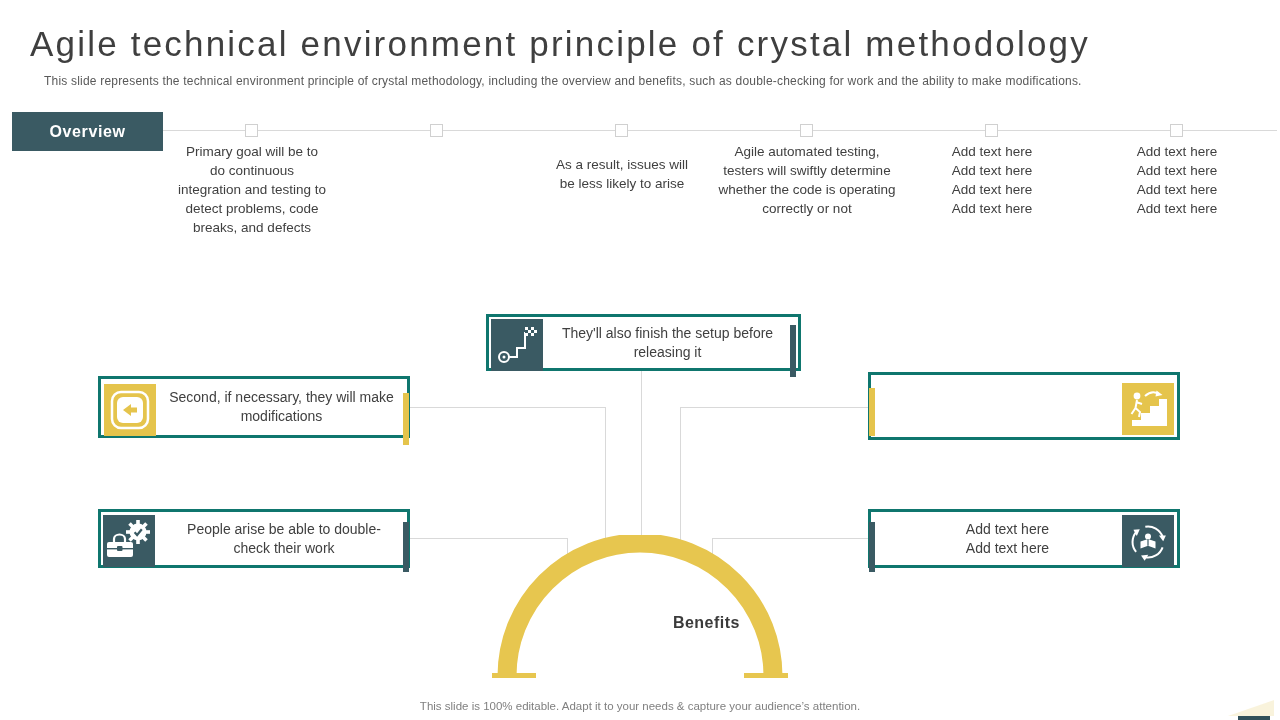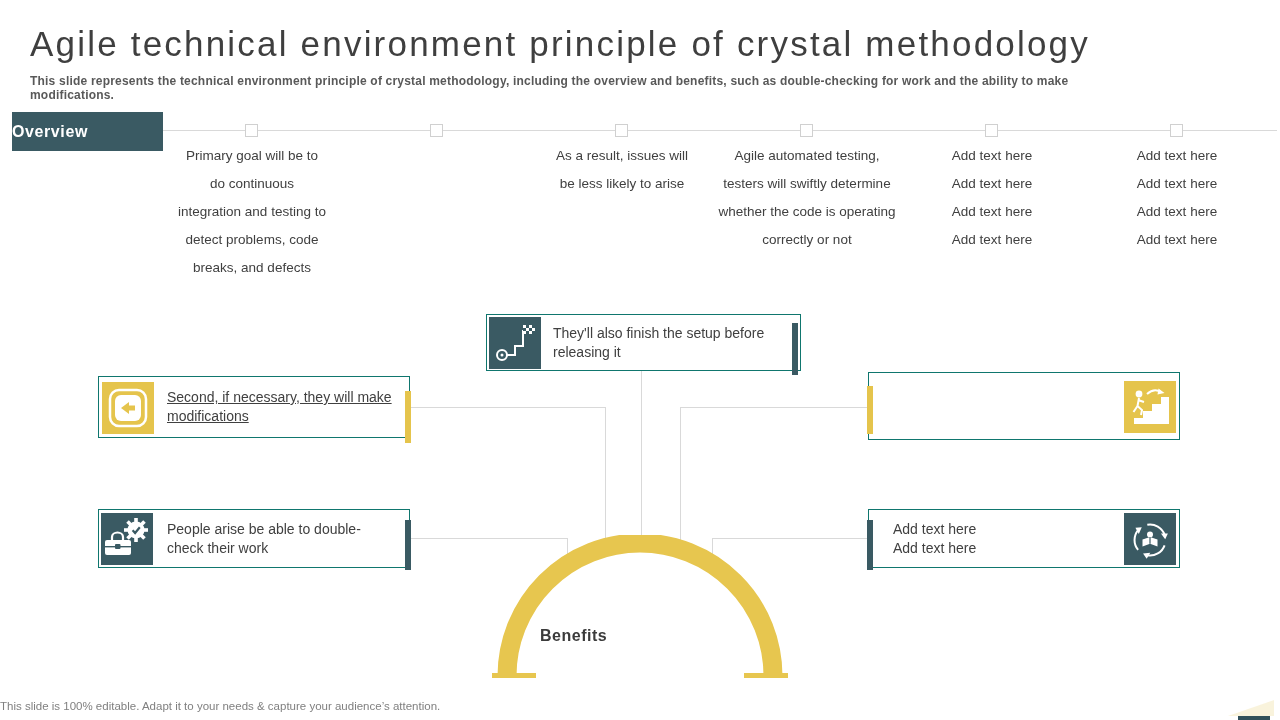--- a/index.html
+++ b/index.html
@@ -2,51 +2,51 @@
 <html><head>
 <meta charset="utf-8">
 <style>
   * { margin:0; padding:0; box-sizing:border-box; }
   html,body { width:1280px; height:720px; }
   body { font-family:"Liberation Sans", sans-serif; background:#ffffff; overflow:hidden; }
   .slide { position:relative; width:1248px; height:720px; background:#fff; }
 
   .title { position:absolute; left:30px; top:24px; width:1180px;
            font-size:35px; font-weight:400; color:#3f3f3f; letter-spacing:2.2px; }
-  .subtitle { position:absolute; left:30px; top:74px; width:1100px;
-              font-size:12px; color:#595959; letter-spacing:0.2px;font-weight:bold; }
+  .subtitle { position:absolute; left:44px; top:74px; width:1100px;
+              font-size:12px; color:#595959; letter-spacing:0.2px; }
 
   .overview-tag { position:absolute; left:12px; top:112px; width:151px; height:39px;
-                  background:#3a5a63; display:flex; align-items:center; justify-content:flex-start; }
+                  background:#3a5a63; display:flex; align-items:center; justify-content:center; }
   .overview-tag span { color:#fff; font-weight:bold; font-size:16px; letter-spacing:0.6px; }
 
   .tl-line { position:absolute; left:163px; top:130px; width:1114px; height:1px; background:#d9d9d9; }
   .tl-marker { position:absolute; top:124px; width:13px; height:13px; background:#fff;
                border:1.5px solid #d0d0d0; }
-  .tl-col { position:absolute; top:142px; font-size:13.5px; line-height:28px; color:#404040;
+  .tl-col { position:absolute; top:142px; font-size:13.5px; line-height:19px; color:#404040;
             text-align:center; }
 
   .cline { position:absolute; background:#d9d9d9; }
 
-  .bbox { position:absolute; background:#fff; border:1px solid #0f766e; display:flex;
-          align-items:center; }
+  .bbox { position:absolute; background:#fff; border:3px solid #0f766e; display:flex;
+          align-items:center;text-align:center; }
   .bbox .btext { font-size:14px; line-height:19px; color:#404040; }
   .icon-sq { position:absolute; width:52px; height:52px; display:flex; align-items:center;
              justify-content:center; }
   .teal-bg { background:#3a5a63; }
   .yellow-bg { background:#e5c44c; }
   .accent { position:absolute; width:6px; }
   .accent.teal { background:#3a5a63; }
   .accent.yellow { background:#e5c44c; }
 
   .arc-svg { position:absolute; left:490px; top:535px; z-index:2; }
-  .benefits-label { position:absolute; left:540px; top:627px; width:200px; text-align:left;
+  .benefits-label { position:absolute; left:540px; top:614px; width:200px; text-align:right;
                     font-size:16px; font-weight:bold; color:#3b3b3b; letter-spacing:0.5px; z-index:3; }
 
-  .footer { position:absolute; left:0; top:700px; width:1280px; 
+  .footer { position:absolute; left:0; top:700px; width:1280px; text-align:center;
             font-size:11.5px; color:#808080; }
 
   .corner-wedge { position:absolute; left:1228px; top:700px; width:0; height:0;
                   border-left:46px solid transparent; border-bottom:16px solid #f6ecc9; opacity:0.65; }
   .corner-bar { position:absolute; left:1238px; top:716px; width:32px; height:4px; background:#31505a; }
 </style>
 </head>
 <body>
 
 <div class="slide">
@@ -60,21 +60,21 @@
 
   <div class="tl-line"></div>
   <div class="tl-marker" style="left:245px;"></div>
   <div class="tl-marker" style="left:430px;"></div>
   <div class="tl-marker" style="left:615px;"></div>
   <div class="tl-marker" style="left:800px;"></div>
   <div class="tl-marker" style="left:985px;"></div>
   <div class="tl-marker" style="left:1170px;"></div>
 
   <div class="tl-col" style="left:177px; width:150px;">Primary goal will be to do continuous integration and testing to detect problems, code breaks, and defects</div>
-  <div class="tl-col" style="left:552px; width:140px;">As a result, issues will be less likely to arise</div>
+  <div class="tl-col" style="left:552px; width:140px;margin-top:13px;">As a result, issues will be less likely to arise</div>
   <div class="tl-col" style="left:717px; width:180px;">Agile automated testing, testers will swiftly determine whether the code is operating correctly or not</div>
   <div class="tl-col" style="left:897px; width:190px;">
     <div>Add text here</div>
     <div>Add text here</div>
     <div>Add text here</div>
     <div>Add text here</div>
   </div>
   <div class="tl-col" style="left:1082px; width:190px;">
     <div>Add text here</div>
     <div>Add text here</div>
@@ -112,21 +112,21 @@
   </div>
 
   <div class="bbox" style="left:98px; top:376px; width:312px; height:62px; padding-left:68px;">
     <span class="icon-sq yellow-bg" style="left:3px; top:5px;">
       <svg width="52" height="52" viewBox="0 0 52 52">
         <rect x="8" y="8" width="36" height="36" rx="9" fill="none" stroke="#fff" stroke-width="2.5"></rect>
         <rect x="13" y="13" width="26" height="26" rx="6" fill="#fff"></rect>
         <polygon points="19,26 27,20 27,23.5 33,23.5 33,28.5 27,28.5 27,32" fill="#e5c44c"></polygon>
       </svg>
     </span>
-    <span class="btext" style="width:225px;text-decoration:underline;">Second, if necessary, they will make modifications</span>
+    <span class="btext" style="width:225px;">Second, if necessary, they will make modifications</span>
     <span class="accent yellow" style="right:-2px; top:14px; height:52px;"></span>
   </div>
 
   <div class="bbox" style="left:98px; top:509px; width:312px; height:59px; padding-left:68px;">
     <span class="icon-sq teal-bg" style="left:2px; top:3px;">
       <svg width="52" height="52" viewBox="0 0 52 52">
         <g transform="translate(35,17)" fill="#fff">
           <rect x="-1.8" y="-12" width="3.6" height="6"></rect>
           <rect x="-1.8" y="-12" width="3.6" height="6" transform="rotate(45)"></rect>
           <rect x="-1.8" y="-12" width="3.6" height="6" transform="rotate(90)"></rect>

